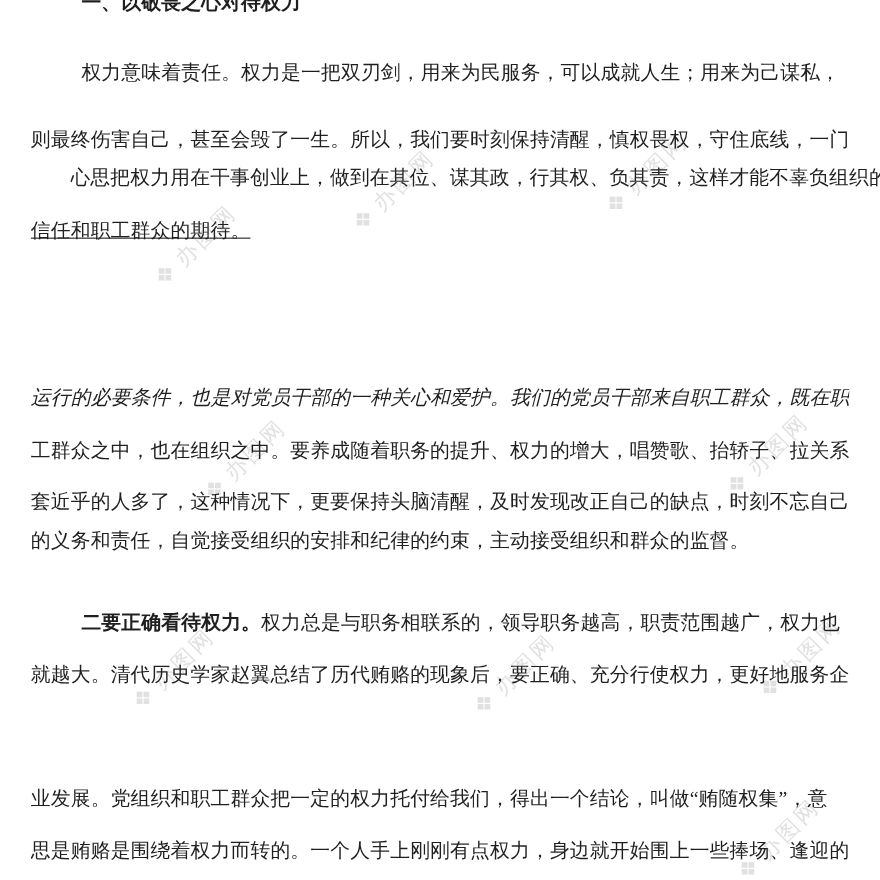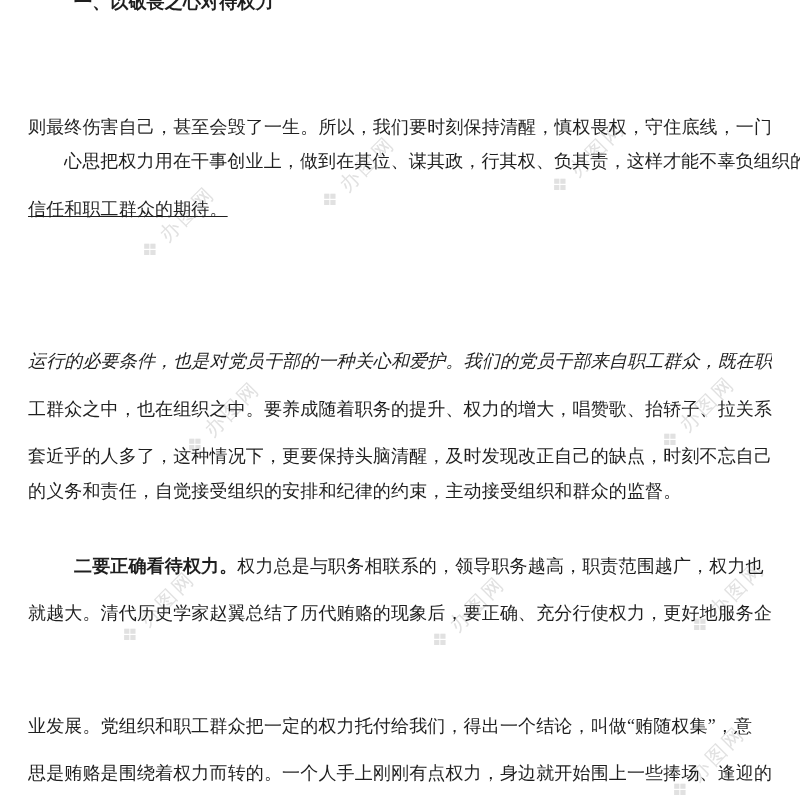--- a/index.html
+++ b/index.html
@@ -61,20 +61,21 @@
     <div class="watermark" style="left: 310px; top: 160px; color: rgb(224, 224, 224);"><span class="wm-logo">❖</span><span>办图网</span></div>
     <div class="watermark" style="left: 540px; top: 145px; color: rgb(224, 224, 224);"><span class="wm-logo">❖</span><span>办图网</span></div>
     <div class="watermark" style="left: 130px; top: 210px; color: rgb(224, 224, 224);"><span class="wm-logo">❖</span><span>办图网</span></div>
     <div class="watermark" style="left: 175px; top: 405px; color: rgb(224, 224, 224);"><span class="wm-logo">❖</span><span>办图网</span></div>
     <div class="watermark" style="left: 650px; top: 400px; color: rgb(224, 224, 224);"><span class="wm-logo">❖</span><span>办图网</span></div>
     <div class="watermark" style="left: 110px; top: 595px; color: rgb(224, 224, 224);"><span class="wm-logo">❖</span><span>办图网</span></div>
     <div class="watermark" style="left: 420px; top: 600px; color: rgb(224, 224, 224);"><span class="wm-logo">❖</span><span>办图网</span></div>
     <div class="watermark" style="left: 680px; top: 585px; color: rgb(224, 224, 224);"><span class="wm-logo">❖</span><span>办图网</span></div>
     <div class="watermark" style="left: 660px; top: 750px; color: rgb(224, 224, 224);"><span class="wm-logo">❖</span><span>办图网</span></div>
     <div class="line indent heading-line" style="top: -9px;"><span class="seg-bold">一、以敬畏之心对待权力</span></div>
+    <div class="line indent" style="top: 55px;"><span>权力意味着责任。权力是一把双刃剑，用来为民服务，可以成就人生；用来为己谋私，</span></div>
     <div class="line" style="top: 116px;"><span>则最终伤害自己，甚至会毁了一生。所以，我们要时刻保持清醒，慎权畏权，守住底线，一门</span></div>
     <div class="line" style="top: 150px; margin-left: 36px;"><span>心思把权力用在干事创业上，做到在其位、谋其政，行其权、负其责，这样才能不辜负组织的</span></div>
     <div class="line" style="top: 198px; text-decoration: underline;"><span>信任和职工群众的期待。</span></div>
     <div class="line" style="top: 350px; font-style: italic;"><span>运行的必要条件，也是对党员干部的一种关心和爱护。我们的党员干部来自职工群众，既在职</span></div>
     <div class="line" style="top: 398px;"><span>工群众之中，也在组织之中。要养成随着职务的提升、权力的增大，唱赞歌、抬轿子、拉关系、</span></div>
     <div class="line" style="top: 445px;"><span>套近乎的人多了，这种情况下，更要保持头脑清醒，及时发现改正自己的缺点，时刻不忘自己</span></div>
     <div class="line" style="top: 480px;"><span>的义务和责任，自觉接受组织的安排和纪律的约束，主动接受组织和群众的监督。</span></div>
     <div class="line indent" style="top: 555px;"><span class="seg-bold">二要正确看待权力。</span><span>权力总是与职务相联系的，领导职务越高，职责范围越广，权力也</span></div>
     <div class="line" style="top: 602px;"><span>就越大。清代历史学家赵翼总结了历代贿赂的现象后，要正确、充分行使权力，更好地服务企</span></div>
     <div class="line" style="top: 715px;"><span>业发展。党组织和职工群众把一定的权力托付给我们，得出一个结论，叫做“贿随权集”，意</span></div>

